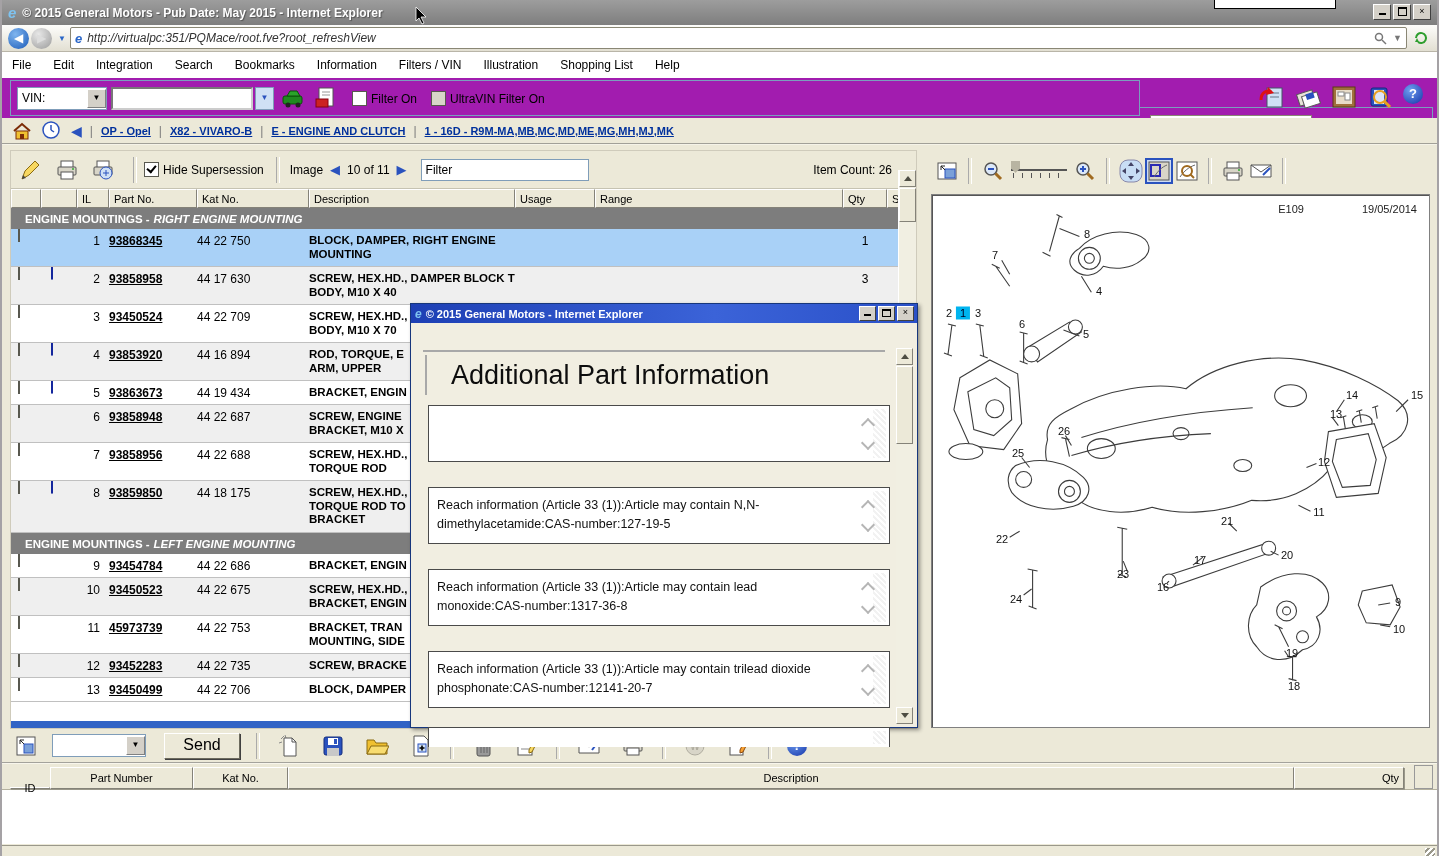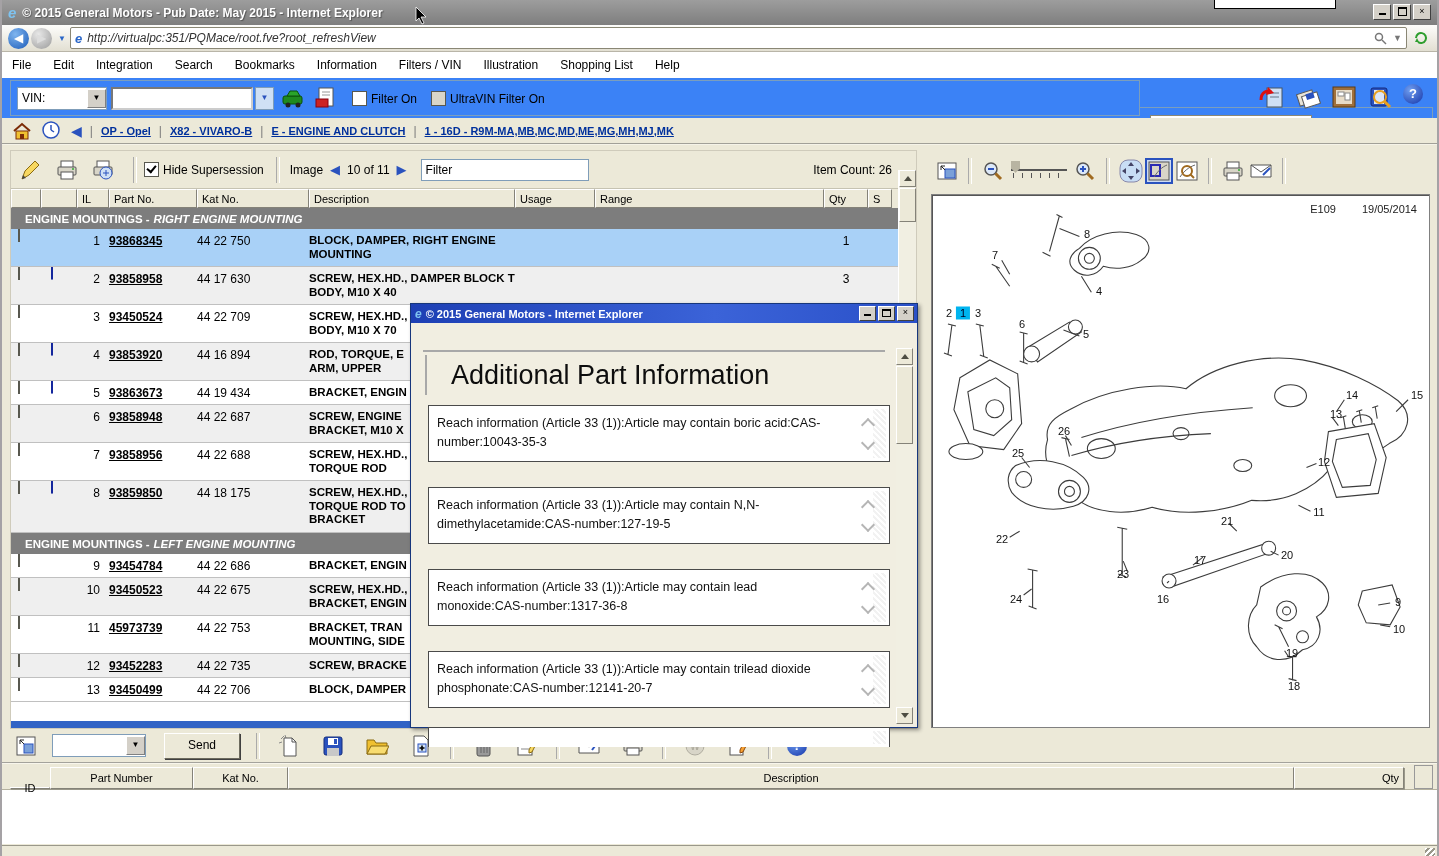--- a/index.html
+++ b/index.html
@@ -19,21 +19,21 @@
   .back{background:radial-gradient(circle at 35% 30%,#7fb5ef,#1c5bb8);}
   .fwd{background:radial-gradient(circle at 35% 30%,#e8e8e8,#9a9a9a);color:#ddd;}
   .addr-dd{font-size:8px;color:#2a66c8;margin:0 4px;}
   .urlfield{flex:1;height:20px;background:#fff;border:1px solid #8a8775;border-radius:2px;display:flex;align-items:center;padding:0 4px;margin-right:6px;}
   .urlfield .url{font-size:12px;color:#333;margin-left:5px;flex:1;font-style:italic;}
   .urltools{display:flex;align-items:center;gap:6px;color:#777;font-size:9px;}
   
   .menubar{position:absolute;left:0;top:52px;width:100%;height:26px;background:#fff;display:flex;align-items:center;padding-left:10px;box-sizing:border-box;}
   .menu-item{font-size:12px;color:#000;margin-right:22px;}
   
-  .vinbar{position:absolute;left:0;top:78px;width:100%;height:40px;background:#3b82f6;}
+  .vinbar{position:absolute;left:0;top:78px;width:100%;height:40px;background:#a21caf;}
   .vinbox{position:absolute;left:8px;top:2px;width:1130px;height:36px;border:1px solid #7b9ebd;display:flex;align-items:center;padding-left:6px;box-sizing:border-box;}
   .vinbox2{position:absolute;left:1138px;top:2px;width:293px;height:36px;border:1px solid #7b9ebd;border-left:none;box-sizing:border-box;margin-top:27px;}
   .vin-select{width:84px;height:21px;background:#fff;border:1px solid #7f9db9;display:flex;align-items:center;justify-content:space-between;font-size:12px;padding-left:4px;}
   .ddbtn{width:17px;height:17px;background:#d4d0c8;border:1px solid;border-color:#fff #808080 #808080 #fff;font-size:8px;text-align:center;line-height:16px;}
   .vin-input{width:138px;height:19px;background:#fff;border:2px inset #ccc;margin-left:4px;}
   .bluedd{width:17px;height:21px;background:#cfe0f5;border:1px solid #7f9db9;color:#2a52be;font-size:8px;text-align:center;line-height:20px;margin-left:2px;}
   .cklabel{font-size:12px;margin-left:4px;}
   .ckbox{width:13px;height:13px;background:#fff;border:1px solid #58584f;display:inline-block;vertical-align:middle;}
   .ckbox.dis{background:#d8d5c8;}
   .shortcut-input{position:absolute;left:402px;top:7px;width:152px;height:20px;background:#fff;border:1px solid #8a8775;font-size:12px;padding:0 4px;line-height:20px;color:#000;}
@@ -48,21 +48,21 @@
   .left-panel{position:absolute;left:8px;top:150px;width:907px;height:579px;background:#ece9d8;border:1px solid #9a97885c;box-sizing:border-box;}
   .lp-toolbar{position:relative;height:37px;border-bottom:1px solid #c6c3b2;display:flex;align-items:center;}
   .lp-toolbar .sep,.rp-toolbar .sep,.bp-toolbar .sep{width:2px;height:26px;border-left:1px solid #aaa;border-right:1px solid #fff;margin:0 7px;}
   .imgnav{font-size:12px;margin:0 3px;}
   .navarr{color:#2a52be;font-size:13px;font-weight:bold;margin:0 4px;}
   .filter-input{width:158px;height:20px;background:#fff;border:1px solid #7f9db9;font-size:12px;padding:0 4px;line-height:20px;margin-left:10px;}
   .itemcount{position:absolute;right:24px;font-size:12px;}
   
   .pt-head{display:flex;height:19px;}
   .pt-hcell{background:#ece9d8;border:1px solid;border-color:#fff #848278 #848278 #fff;font-size:11px;display:flex;align-items:center;padding-left:4px;box-sizing:border-box;overflow:hidden;white-space:nowrap;}
-  .c0{width:30px}.c1{width:36px}.c2{width:32px}.c3{width:88px}.c4{width:112px}.c5{width:206px}.c6{width:80px}.c7{width:229px}.c8{width:44px}.c9{width:24px}
+  .c0{width:30px}.c1{width:36px}.c2{width:32px}.c3{width:88px}.c4{width:112px}.c5{width:206px}.c6{width:80px}.c7{width:248px}.c8{width:44px}.c9{width:24px}
   .pt-body{position:relative;height:516px;overflow:hidden;background:#fff;}
   .pt-row{display:flex;border-bottom:1px solid #c0c0c0;background:#fff;}
   .pt-row.alt{background:#efefef;}
   .pt-row.sel{background:#a9d1f7;}
   .pt-cell{font-size:11.5px;padding-top:5px;box-sizing:border-box;overflow:hidden;white-space:nowrap;}
   .pt-cell.il{text-align:right;padding-right:9px;font-size:12px;}
   .pt-link{font-weight:bold;text-decoration:underline;color:#000;font-size:12px;}
   .pt-kat{font-size:12px;}
   .pt-desc{font-weight:bold;line-height:13.5px;}
   .pt-qty{text-align:center;font-size:12px;}
@@ -81,21 +81,21 @@
   
   .right-panel{position:absolute;left:925px;top:150px;width:507px;height:579px;background:#ece9d8;}
   .rp-toolbar{height:42px;display:flex;align-items:center;padding-left:6px;}
   .rp-tool{width:28px;height:26px;display:flex;align-items:center;justify-content:center;}
   .rp-tool.pressed{border:2px solid #2a52be;background:#cfdcf3;box-sizing:border-box;}
   .slider{position:relative;width:56px;height:20px;margin:0 4px;}
   .slider .track{position:absolute;left:0;top:8px;width:56px;border-top:2px solid #555;}
   .slider .ticks{position:absolute;left:2px;top:12px;width:52px;height:5px;background:repeating-linear-gradient(90deg,#555 0 1px,transparent 1px 9px);}
   .slider .handle{position:absolute;left:0;top:0;width:9px;height:12px;background:#b8b4a2;clip-path:polygon(0 0,100% 0,100% 60%,50% 100%,0 60%);}
   .illus{position:absolute;left:4px;top:44px;right:4px;bottom:1px;background:#fff;border:1px solid #808080;box-shadow:inset 1px 1px 0 #555;}
-  .figmeta{position:absolute;top:8px;right:12px;font-size:11px;color:#222;display:flex;gap:26px;}
+  .figmeta{position:absolute;top:8px;right:12px;font-size:11px;color:#222;display:flex;gap:58px;}
   .callout{position:absolute;font-size:11px;color:#111;transform:translate(-50%,-50%);line-height:13px;}
   .callout.hl{background:#00b4ef;padding:0 4px;color:#002;}
   .art{position:absolute;left:0;top:0;width:100%;height:100%;}
   .art path,.art ellipse,.art circle{stroke:#3c3c3c;stroke-width:1.1;fill:#fff;}
   .art .nofill{fill:none;}
   
   .popup{position:absolute;left:408px;top:303px;width:508px;height:425px;background:#f1eee1;border:1px solid #16367c;box-shadow:2px 2px 4px rgba(0,0,0,.4);z-index:50;box-sizing:border-box;}
   .pp-title{height:19px;background:linear-gradient(90deg,#1d3fb4,#3b63d8 60%,#2a50c8);display:flex;align-items:center;padding-left:4px;position:relative;}
   .pp-title .t{color:#fff;font-size:11px;font-weight:bold;margin-left:4px;}
   .pp-btns{position:absolute;right:3px;top:2px;display:flex;gap:2px;}
@@ -107,21 +107,21 @@
   .info-box .txt{position:absolute;left:8px;top:8px;width:400px;font-size:12.5px;line-height:19px;color:#111;}
   .ib-scroll{position:absolute;right:3px;top:3px;bottom:3px;width:13px;background:repeating-linear-gradient(45deg,#f2f2f2 0 2px,#fff 2px 4px);}
   .chev{position:absolute;right:16px;width:8px;height:8px;border-style:solid;border-color:#b5b5b5;border-width:0;}
   .chev.up{border-left-width:2px;border-top-width:2px;transform:rotate(45deg);top:14px;}
   .chev.dn{border-right-width:2px;border-bottom-width:2px;transform:rotate(45deg);top:32px;}
   .pp-vsb{position:absolute;right:4px;top:25px;width:17px;height:376px;background:#f1efe2;}
   
   .bottom-panel{position:absolute;left:0;top:729px;width:100%;height:116px;background:#ece9d8;}
   .bp-toolbar{height:33px;display:flex;align-items:center;padding-left:10px;border-bottom:2px groove #f8f6ec;}
   .bp-dd{width:92px;height:21px;background:#fff;border:1px solid #7f9db9;display:flex;align-items:center;justify-content:flex-end;margin-left:12px;}
-  .send-btn{width:74px;height:24px;background:#ece9d8;border:1px solid;border-color:#fff #6d6b5e #6d6b5e #fff;box-shadow:1px 1px 0 #404040;font-size:12px;text-align:center;line-height:22px;margin-left:18px;}
+  .send-btn{width:74px;height:24px;background:#ece9d8;border:1px solid;border-color:#fff #6d6b5e #6d6b5e #fff;box-shadow:1px 1px 0 #404040;font-size:16px;text-align:center;line-height:22px;margin-left:18px;}
   .bp-ico{width:30px;height:26px;display:flex;align-items:center;justify-content:center;margin:0 7px;}
   .bt-head{display:flex;height:22px;margin-top:3px;padding-left:8px;}
   .bt-cell{background:#ece9d8;border:1px solid;border-color:#fff #848278 #848278 #fff;font-size:11px;display:flex;align-items:center;justify-content:center;box-sizing:border-box;box-shadow:1px 1px 0 #9a988a;}
   .bt-cell.qty{justify-content:flex-end;padding-right:4px;}
   .bt-body{height:54px;background:#fff;border-top:1px solid #b5b29f;}
   .bt-sb{position:absolute;right:4px;top:36px;width:17px;height:22px;background:#ece9d8;border:1px solid #999;}
   .statusbar{position:absolute;left:0;top:845px;width:100%;height:11px;background:#ece9d8;border-top:1px solid #9a988a;}
   .grip{position:absolute;right:2px;bottom:1px;width:10px;height:8px;background:repeating-linear-gradient(135deg,#fff 0 2px,#9a988a 2px 4px);}
   .helpc{width:20px;height:20px;border-radius:50%;background:radial-gradient(circle at 35% 30%,#6f9ef0,#1434a8);color:#fff;font-weight:bold;font-size:13px;text-align:center;line-height:20px;}
 </style>
@@ -663,21 +663,21 @@
           <span class="callout" style="left: 404px; top: 219px;">13</span>
           <span class="callout" style="left: 132px; top: 236px;">26</span>
           <span class="callout" style="left: 86px; top: 258px;">25</span>
           <span class="callout" style="left: 392px; top: 267px;">12</span>
           <span class="callout" style="left: 387px; top: 317px;">11</span>
           <span class="callout" style="left: 295px; top: 326px;">21</span>
           <span class="callout" style="left: 70px; top: 344px;">22</span>
           <span class="callout" style="left: 355px; top: 360px;">20</span>
           <span class="callout" style="left: 268px; top: 365px;">17</span>
           <span class="callout" style="left: 191px; top: 379px;">23</span>
-          <span class="callout" style="left: 231px; top: 404px;">16</span>
+          <span class="callout" style="left: 231px; top: 392px;">16</span>
           <span class="callout" style="left: 84px; top: 404px;">24</span>
           <span class="callout" style="left: 466px; top: 407px;">9</span>
           <span class="callout" style="left: 467px; top: 434px;">10</span>
           <span class="callout" style="left: 360px; top: 458px;">19</span>
           <span class="callout" style="left: 362px; top: 491px;">18</span>
         </div>
     </div>
   </div>
 
   <div class="bottom-panel">
@@ -800,21 +800,20 @@
             <span style="display:block;width:7px;height:5px;border:1px solid #000;border-top-width:2px;margin:2px auto 0;"></span>
           </span>
         <span class="pp-btn">×</span>
       </span>
     </div>
     <div class="pp-body">
       <div class="pp-hr"></div>
       <div class="pp-heading">Additional Part Information</div>
       <div id="pp-boxes">
           <div class="info-box" style="top: 82px;">
-            <div class="txt">Reach information (Article 33 (1)):Article may contain boric acid:CAS-number:10043-35-3</div>
             <span class="ib-scroll"></span>
             <span class="chev up"></span>
             <span class="chev dn"></span>
           </div>
           <div class="info-box" style="top: 164px;">
             <div class="txt">Reach information (Article 33 (1)):Article may contain N,N-dimethylacetamide:CAS-number:127-19-5</div>
             <span class="ib-scroll"></span>
             <span class="chev up"></span>
             <span class="chev dn"></span>
           </div>

